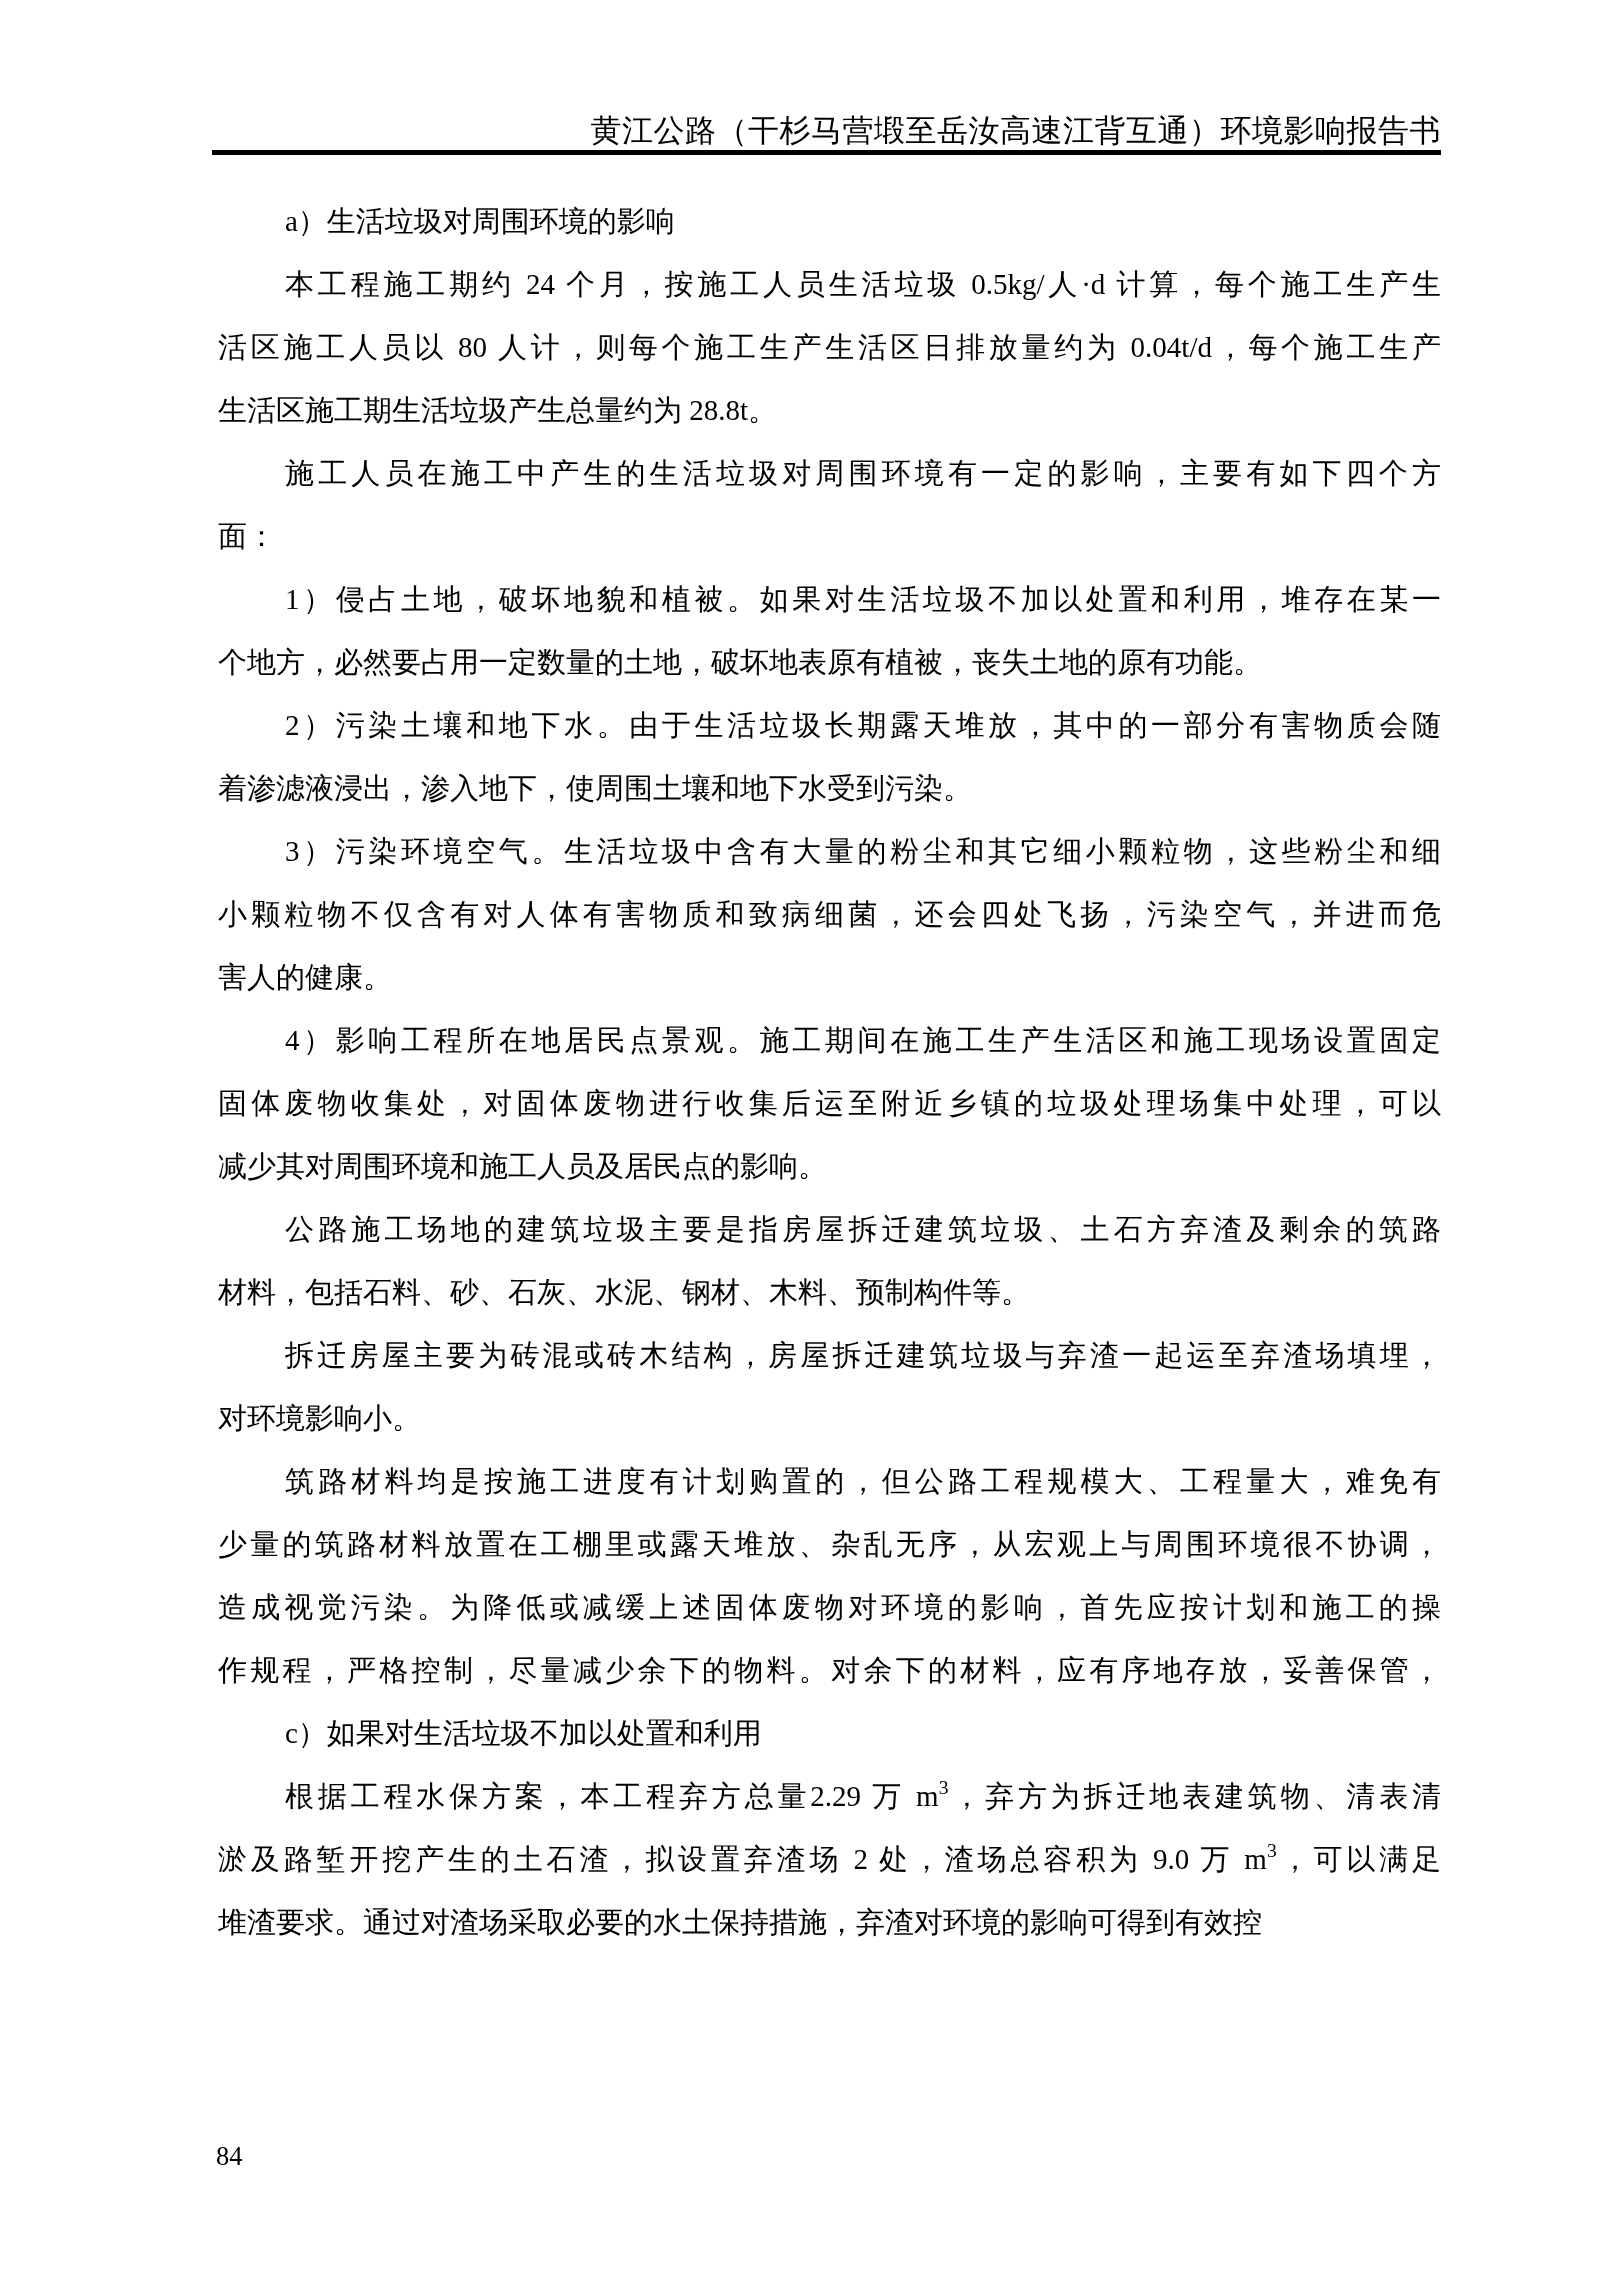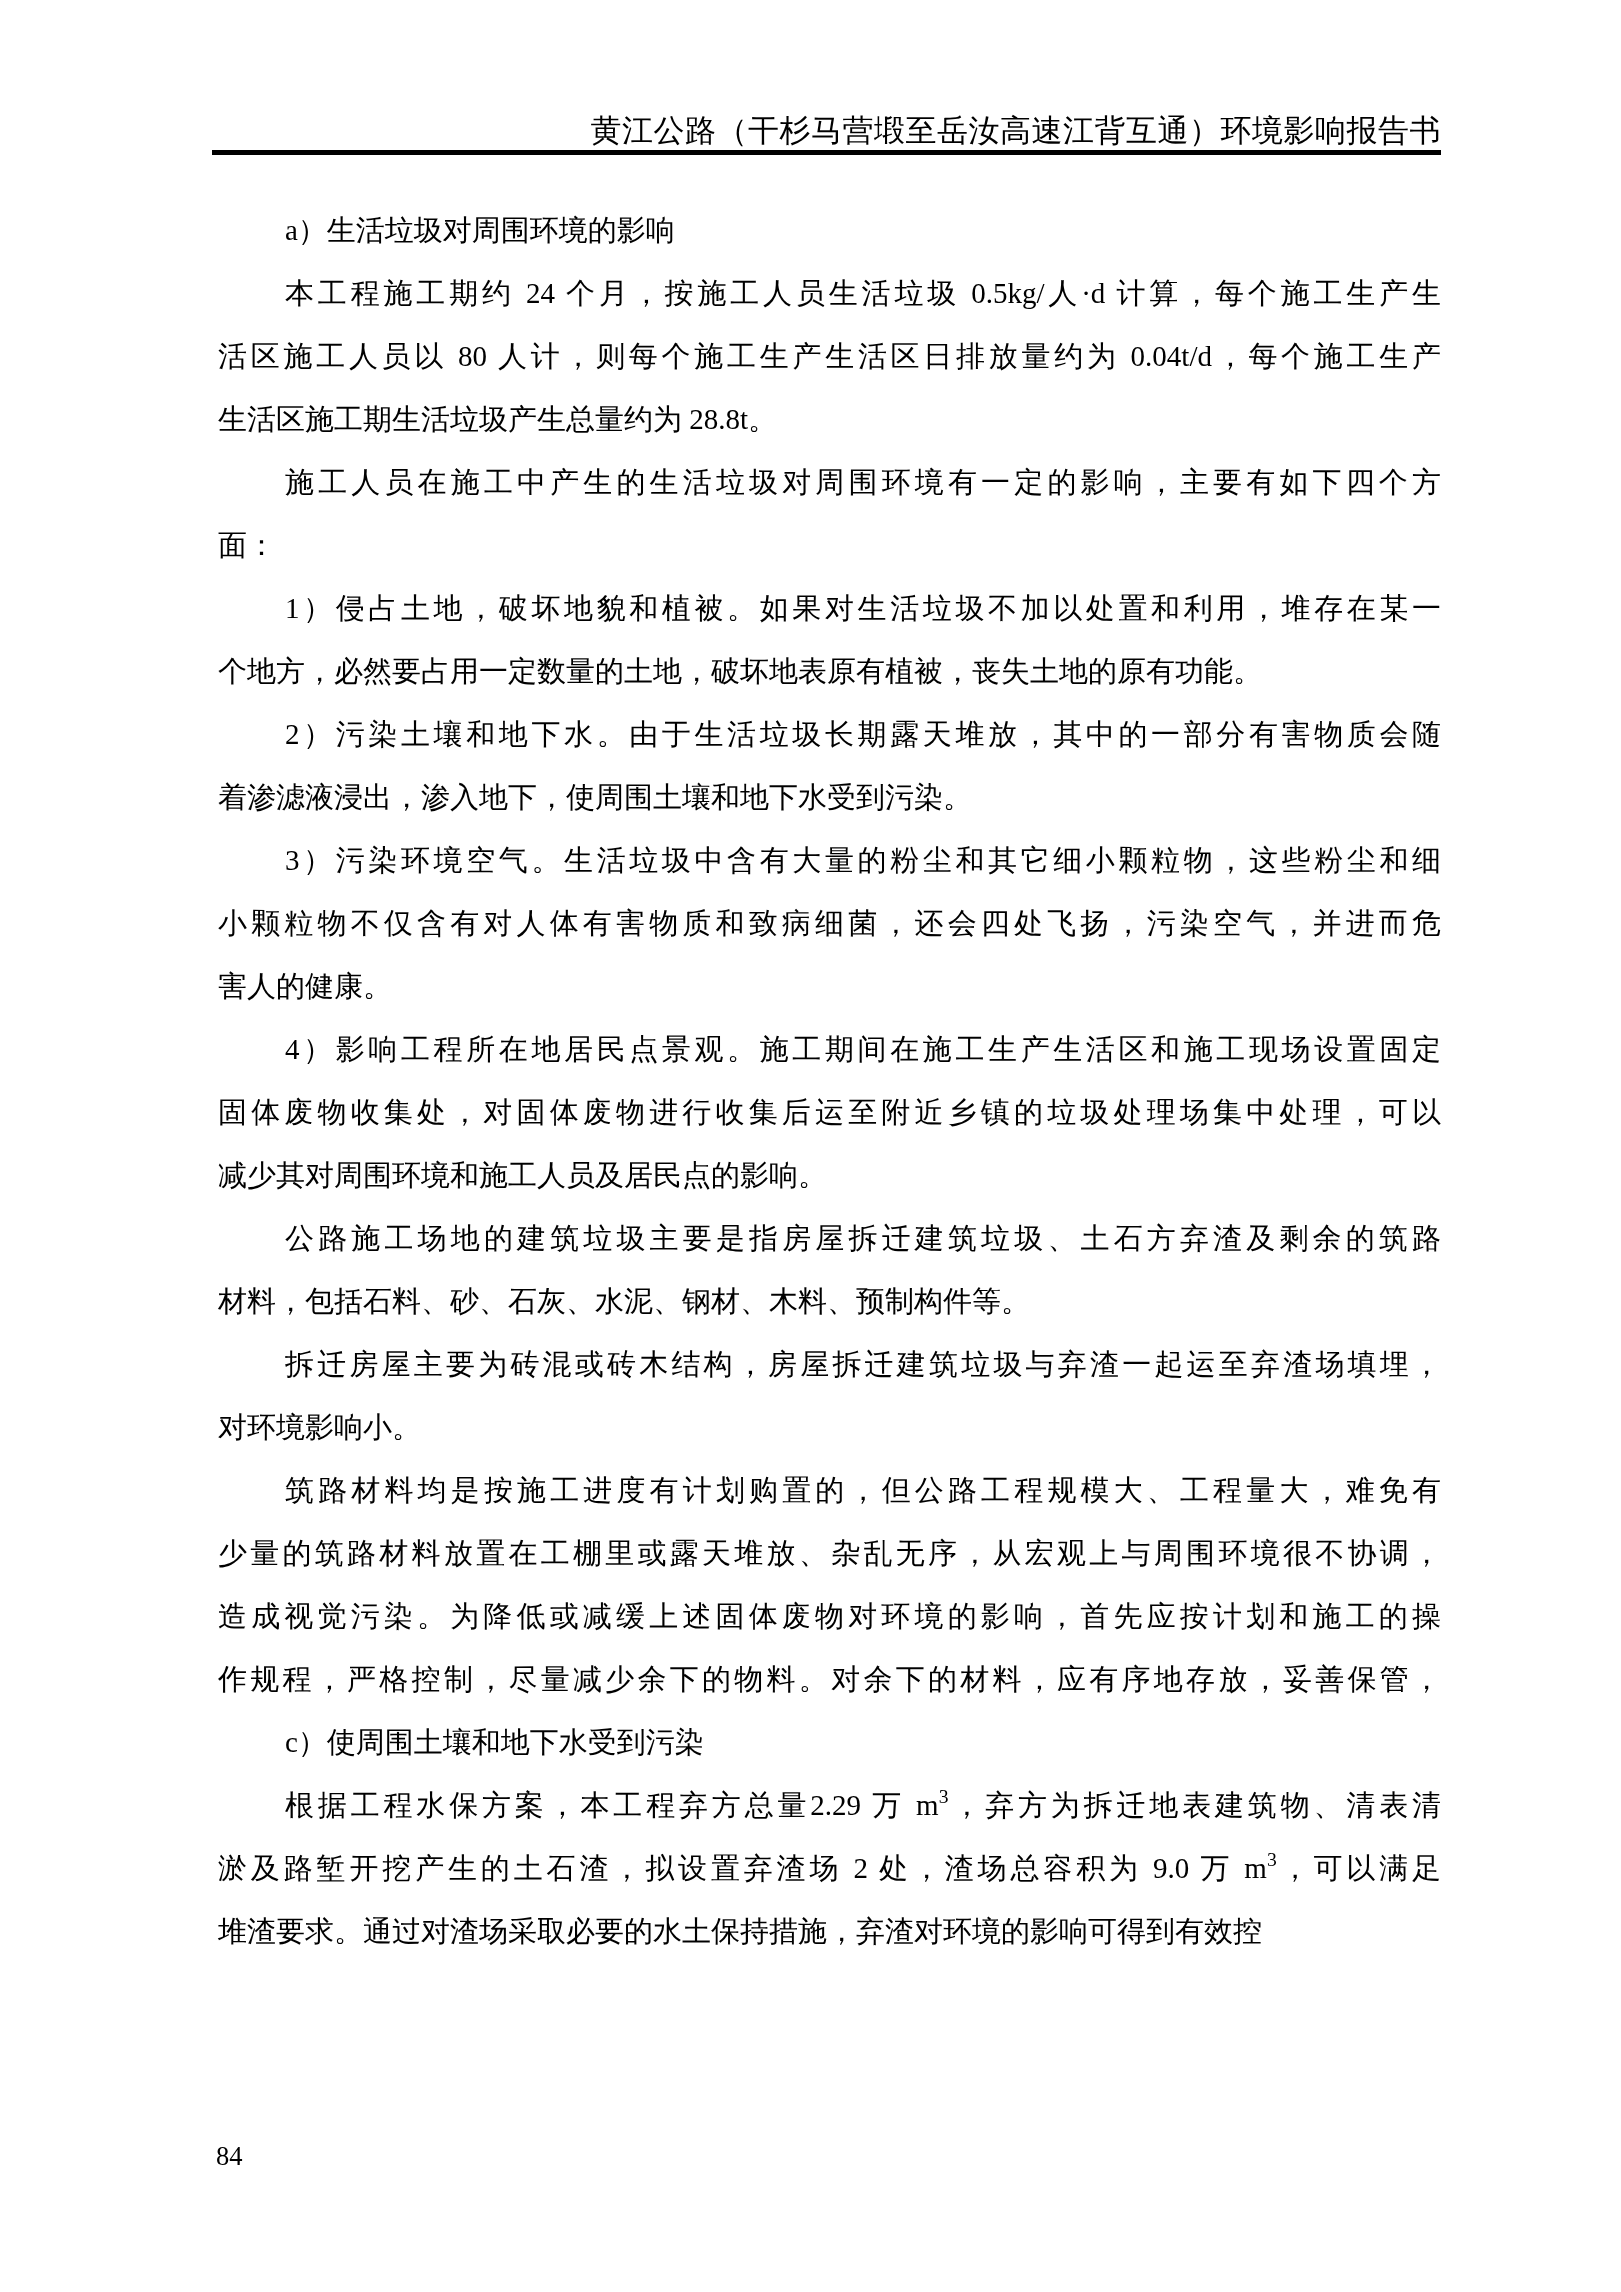--- a/index.html
+++ b/index.html
@@ -30,21 +30,21 @@
   .header-rule {
     position: absolute;
     top: 150px;
     left: 212px;
     width: 1229px;
     height: 4.9px;
     background: #000000;
   }
   .doc-body {
     position: absolute;
-    top: 199px;
+    top: 190px;
     left: 218px;
     width: 1223px;
     font-size: 29px;
     line-height: 63px;
     font-family: Liberation Serif, serif;
   }
   .para { margin: 0; padding: 0; }
   .line {
     text-align: justify;
     text-justify: inter-character;
@@ -115,21 +115,21 @@
         <div class="line first fill">拆迁房屋主要为砖混或砖木结构，房屋拆迁建筑垃圾与弃渣一起运至弃渣场填埋，</div>
         <div class="line">对环境影响小。</div>
       </div>
       <div class="para">
         <div class="line first fill">筑路材料均是按施工进度有计划购置的，但公路工程规模大、工程量大，难免有</div>
         <div class="line fill">少量的筑路材料放置在工棚里或露天堆放、杂乱无序，从宏观上与周围环境很不协调，</div>
         <div class="line fill">造成视觉污染。为降低或减缓上述固体废物对环境的影响，首先应按计划和施工的操</div>
         <div class="line fill">作规程，严格控制，尽量减少余下的物料。对余下的材料，应有序地存放，妥善保管，</div>
       </div>
       <div class="para">
-        <div class="line first">c）使周围土壤和地下水受到污染</div>
+        <div class="line first">c）如果对生活垃圾不加以处置和利用</div>
       </div>
       <div class="para">
         <div class="line first fill">根据工程水保方案，本工程弃方总量2.29 万 m<sup>3</sup>，弃方为拆迁地表建筑物、清表清</div>
         <div class="line fill">淤及路堑开挖产生的土石渣，拟设置弃渣场 2 处，渣场总容积为 9.0 万 m<sup>3</sup>，可以满足</div>
         <div class="line">堆渣要求。通过对渣场采取必要的水土保持措施，弃渣对环境的影响可得到有效控</div>
       </div>
     </div>
 
   <div class="page-number">84</div>
 </div>

